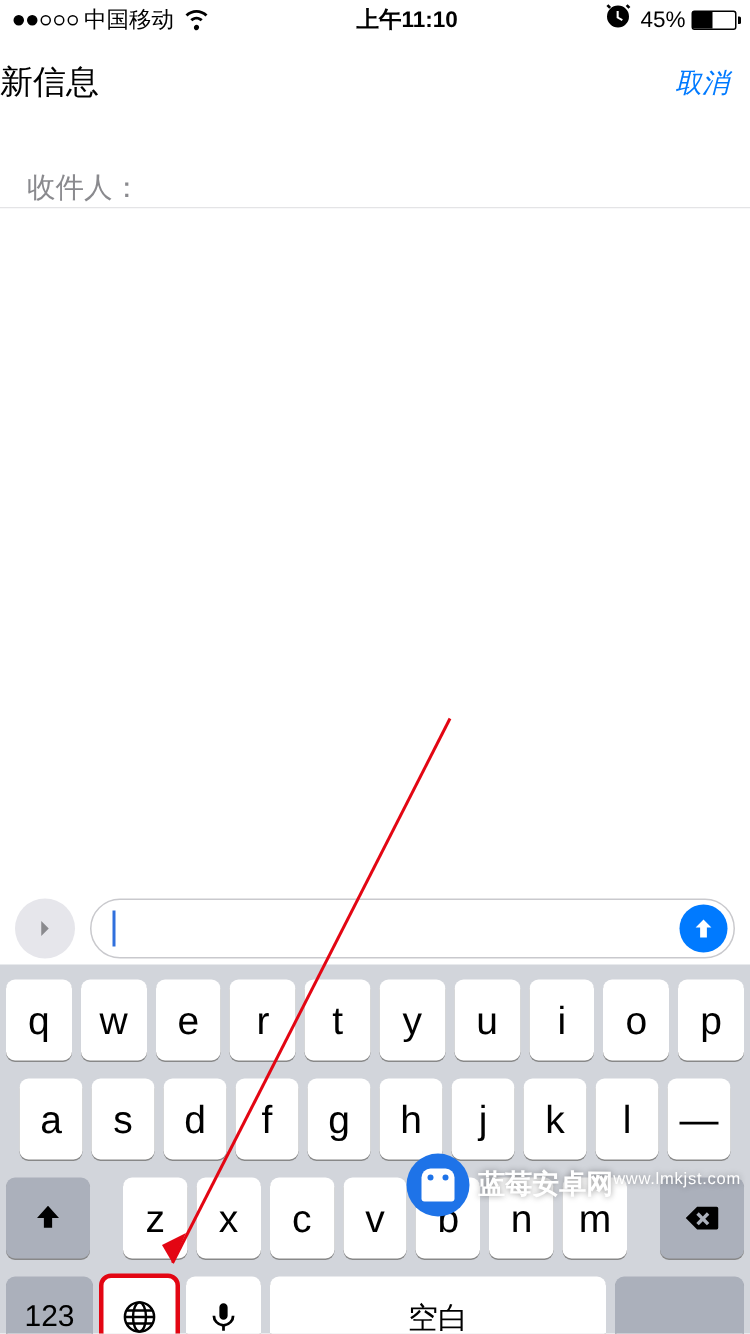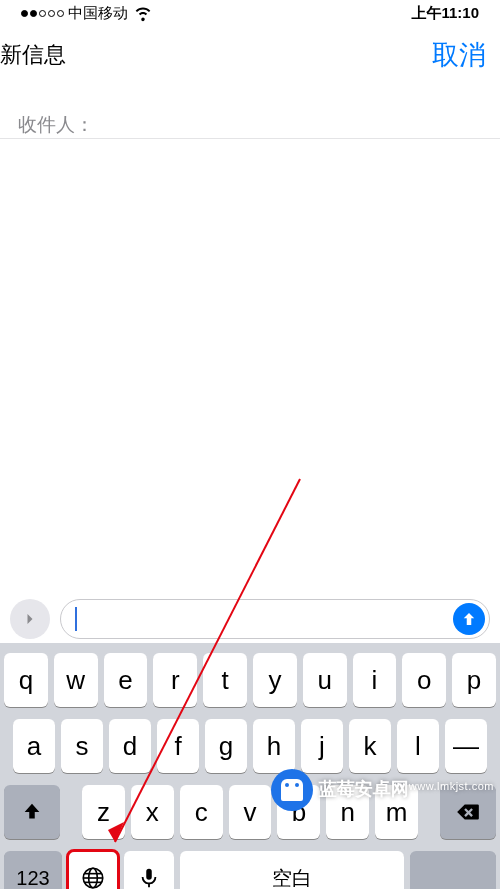--- a/index.html
+++ b/index.html
@@ -1,32 +1,32 @@
 <!DOCTYPE html>
 <html><head>
 <meta charset="utf-8">
 <style>
   * { box-sizing: border-box; margin: 0; padding: 0; font-family: -apple-system, "Helvetica Neue", Arial, sans-serif; }
   body { width: 500px; height: 889px; background: #fff; position: relative; overflow: hidden; }
 
   
-  .status-bar { height: 26px; display: flex; align-items: center; justify-content: space-between; padding: 0 21px; font-size: 15px; }
+  .status-bar { height: 26px; display: flex; align-items: center; justify-content: space-between; padding: 0 9px; font-size: 15px; }
   .sb-left, .sb-right { display: flex; align-items: center; gap: 4px; }
   .sb-center { font-weight: 600; }
   .dots { display: flex; gap: 2px; }
   .dot { width: 7px; height: 7px; border-radius: 50%; border: 1px solid #000; }
   .dot.fill { background: #000; }
   .battery { width: 30px; height: 13px; border: 1px solid #000; border-radius: 2px; position: relative; }
   .battery::after { content: ""; position: absolute; right: -4px; top: 3px; width: 2px; height: 5px; background: #000; border-radius: 0 1px 1px 0; }
   .bat-fill { height: 100%; background: #000; width: 45%; }
 
   
   .nav { height: 57px; display: flex; align-items: center; justify-content: flex-start; position: relative; border-bottom: 0; }
   .nav-title { font-size: 22px; font-weight: 500; }
-  .nav-cancel { position: absolute; right: 14px; color: #007aff; font-size: 27px; }
+  .nav-cancel { position: absolute; right: 14px; color: #007aff; font-size: 18px; font-style: italic; }
 
   
   .recip { height: 56px; border-bottom: 1px solid #e4e4e6; display: flex; align-items: flex-end; padding: 0 18px; }
   .recip-label { color: #8a8a8e; font-size: 19px; }
 
   
   .content { height: 456px; background: #fff; }
 
   
   .msg-row { height: 48px; background: #fff; display: flex; align-items: center; gap: 10px; padding: 0 10px; }
@@ -77,20 +77,31 @@
         <span class="dot"></span>
     </span>
     <span>中国移动</span>
     <span>
       <svg class="icon" viewBox="0 0 24 24">
           <path fill="#000" d="M12 18c1 0 1.9.9 1.9 1.9S13 22 12 22s-1.9-.9-1.9-1.9S11 18 12 18zm-4.5-4c2.5-2.5 6.5-2.5 9 0l-1.5 1.5c-1.7-1.7-4.3-1.7-6 0L7.5 14zM4 10.5c4.4-4.4 11.6-4.4 16 0L18.5 12c-3.6-3.6-9.4-3.6-13 0L4 10.5z"></path>
         </svg>
     </span>
   </div>
   <div class="sb-center">上午11:10</div>
+  <div class="sb-right">
+    <span>
+      <svg class="icon" viewBox="0 0 24 24" width="16" height="16">
+          <path fill="#000" d="M12 4a8 8 0 108 8 8 8 0 00-8-8zm.5 4v4.3l3 1.7-.7 1.2-3.8-2.2V8zM5 3l2 2-1.4 1.4-2-2zM19 3l2 2-1.4 1.4-2-2z"></path>
+        </svg>
+    </span>
+    <span>45%</span>
+    <span class="battery">
+        <div class="bat-fill"></div>
+      </span>
+  </div>
 </div>
 
 <div class="nav">
   <div class="nav-title">新信息</div>
   <div class="nav-cancel">取消</div>
 </div>
 
 <div class="recip">
   <span class="recip-label">收件人：</span>
 </div>

